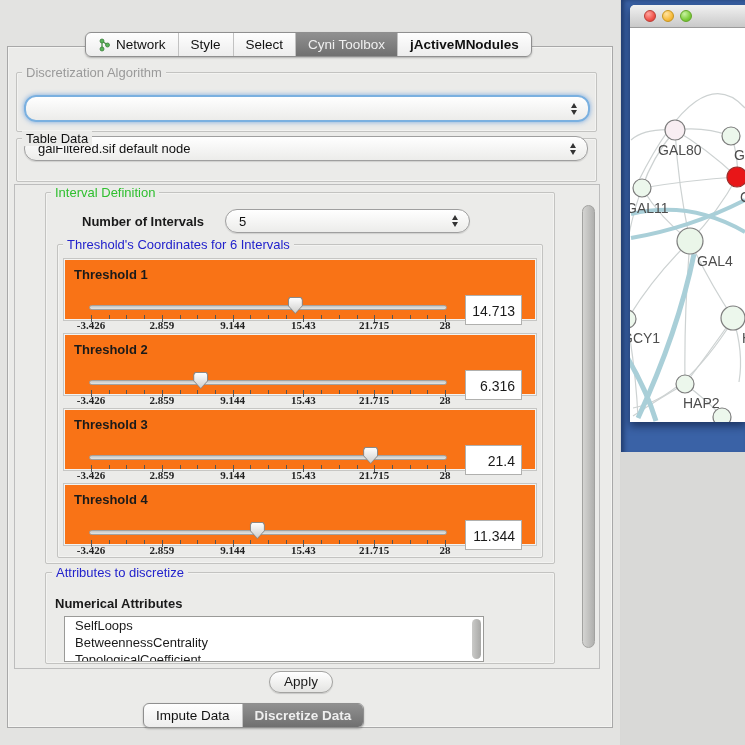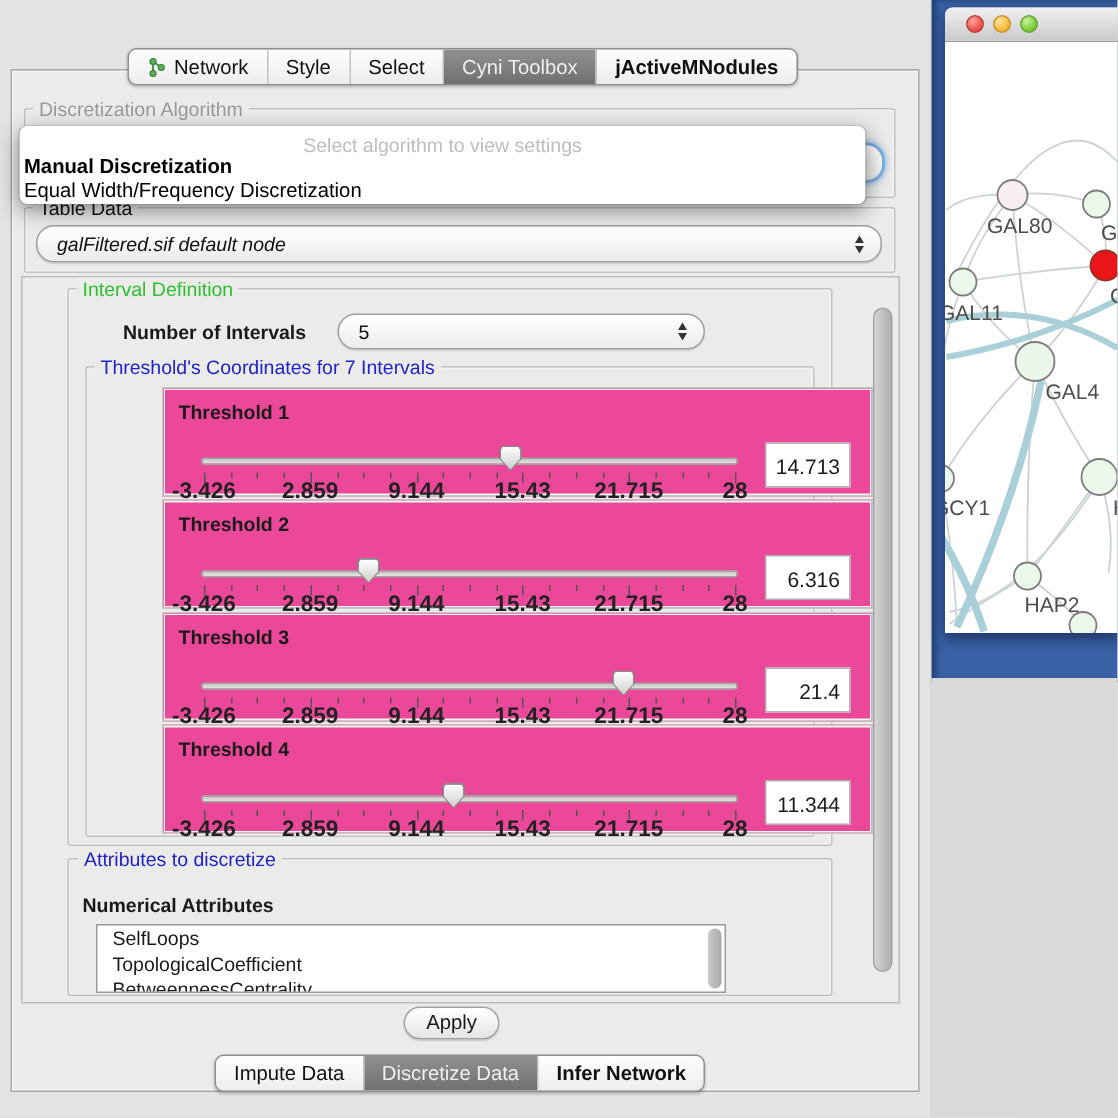--- a/index.html
+++ b/index.html
@@ -33,39 +33,39 @@
   .arr-up { width:0; height:0; border-left:3.5px solid transparent; border-right:3.5px solid transparent; border-bottom:5px solid #333; }
   .arr-dn { width:0; height:0; border-left:3.5px solid transparent; border-right:3.5px solid transparent; border-top:5px solid #333; }
   #algo-combo { left:24px; top:95px; width:566px; height:27px; border:2px solid #7ab0e0; box-shadow:0 0 5px rgba(90,150,220,.8); }
 
   #algo-popup { left:13px; top:84px; width:564px; height:52px; background:#fff; border-radius:5px; box-shadow:0 4px 14px rgba(0,0,0,.45), 0 0 1px rgba(0,0,0,.4); z-index:50; overflow:hidden; }
   #popup-placeholder { left:0; top:5px; width:100%; text-align:center; color:#bdbdbd; font-size:13px; }
   .popup-item { left:2px; width:560px; font-size:13.5px; color:#000; padding-left:1px; }
 
   #tabledata-group { left:16px; top:138px; width:581px; height:44px; }
   #tabledata-label { left:22px; top:131px; color:#111; }
-  #tabledata-combo { left:24px; top:150px; width:564px; height:25px;font-style:italic; }
+  #tabledata-combo { left:24px; top:136px; width:564px; height:25px; }
 
   #scrollpane { left:14px; top:184px; width:586px; height:485px; border:1px solid #bdbdbd; background:#ebebe9; }
   #main-scrollbar { left:582px; top:205px; width:13px; height:443px; border:1px solid #a2a2a0; border-radius:7px; background:linear-gradient(90deg,#d4d4d2,#b0b0ae); }
 
   #interval-group { left:45px; top:192px; width:510px; height:372px; }
   #interval-label { left:51px; top:185px; color:#2fbf2f; }
   #noi-label { left:82px; top:214px; font-weight:bold; }
   #noi-combo { left:225px; top:209px; width:245px; height:24px; }
   #thresh-group { left:57px; top:244px; width:486px; height:314px; }
   #thresh-label { left:63px; top:237px; color:#2222cc; }
 
-  .tbox { position:absolute; left:63px; width:474px; height:73px; border:1px solid #c6c6c4; background:#ec4899; box-shadow:inset 0 0 0 1px #f3f3f1;margin-left:45px; }
+  .tbox { position:absolute; left:63px; width:474px; height:63px; border:1px solid #c6c6c4; background:#f97316; box-shadow:inset 0 0 0 1px #f3f3f1; }
   .tbox .tlabel { position:absolute; left:10px; top:8px; font-weight:bold; font-size:13px; }
   .track { position:absolute; left:25px; top:46px; width:358px; height:5px; border:1px solid #a2a2a0; border-radius:3px; background:linear-gradient(#c6c6c4,#e4e4e2); }
   .thumb { position:absolute; width:15px; height:17px; top:38px; clip-path:polygon(10% 0,90% 0,100% 14%,100% 52%,50% 100%,0 52%,0 14%); background:#8a8a8a; filter:drop-shadow(0 1px 1px rgba(0,0,0,.3)); }
   .thumb::after { content:""; position:absolute; inset:1px; clip-path:polygon(10% 0,90% 0,100% 14%,100% 52%,50% 100%,0 52%,0 14%); background:linear-gradient(#fefefe,#cfcfcd); }
   .tick { position:absolute; width:1px; background:#555; top:56px; }
-  .ticklabel { position:absolute; top:60px; font-size:15px; font-weight:bold; color:#222; transform:translateX(-50%); white-space:nowrap; }
+  .ticklabel { position:absolute; top:60px; font-size:11px; font-weight:bold; color:#222; transform:translateX(-50%); white-space:nowrap;font-family:Liberation Serif, serif; }
   .valuebox { position:absolute; left:401px; top:36px; width:57px; height:30px; background:#fff; border:1px solid #b0b0ae; font-size:14px; text-align:right; padding:7px 6px 0 0; }
 
   #attr-group { left:45px; top:572px; width:510px; height:92px; overflow:hidden; }
   #attr-label { left:52px; top:565px; color:#2222cc; }
   #numattr-label { left:55px; top:596px; font-weight:bold; }
   #attr-list { left:64px; top:616px; width:420px; height:46px; background:#fff; border:1px solid #9a9a98; overflow:hidden; }
   .attr-item { padding:1px 0 1px 10px; font-size:13px; line-height:15px; white-space:nowrap; }
   #attr-scrollbar { position:absolute; right:2px; top:2px; width:9px; height:40px; border-radius:5px; background:linear-gradient(90deg,#cacac8,#a8a8a6); }
 
   #apply-btn { left:269px; top:671px; width:64px; height:22px; border:1px solid #a3a3a1; border-radius:11px; background:linear-gradient(#ffffff,#e4e4e2); text-align:center; line-height:20px; font-size:13.5px; box-shadow:0 1px 1px rgba(0,0,0,.15); }
@@ -116,27 +116,20 @@
   <div id="algo-group" class="abs groupbox"></div>
   <span id="algo-label" class="abs grouplabel">Discretization Algorithm</span>
   <div id="algo-combo" class="abs combo">
     <span class="val"></span>
     <span class="stepper">
         <span class="arr-up"></span>
         <span class="arr-dn"></span>
       </span>
   </div>
 
-  <div id="algo-popup" class="abs">
-    <div id="popup-placeholder" class="abs">Select algorithm to view settings</div>
-    <div id="popup-items">
-        <div class="popup-item abs" style="top: 19px; font-weight: bold;">Manual Discretization</div>
-        <div class="popup-item abs" style="top: 35px; font-weight: normal;">Equal Width/Frequency Discretization</div>
-      </div>
-  </div>
 
   <div id="tabledata-group" class="abs groupbox"></div>
   <span id="tabledata-label" class="abs grouplabel">Table Data</span>
   <div id="tabledata-combo" class="abs combo">
     <span class="val">galFiltered.sif default node</span>
     <span class="stepper">
         <span class="arr-up"></span>
         <span class="arr-dn"></span>
       </span>
   </div>
@@ -148,21 +141,21 @@
   <span id="interval-label" class="abs grouplabel">Interval Definition</span>
   <span id="noi-label" class="abs">Number of Intervals</span>
   <div id="noi-combo" class="abs combo">
     <span class="val">5</span>
     <span class="stepper">
         <span class="arr-up"></span>
         <span class="arr-dn"></span>
       </span>
   </div>
   <div id="thresh-group" class="abs groupbox"></div>
-  <span id="thresh-label" class="abs grouplabel">Threshold's Coordinates for 7 Intervals</span>
+  <span id="thresh-label" class="abs grouplabel">Threshold's Coordinates for 6 Intervals</span>
   <div id="thresh-boxes">
       <div class="tbox" style="top: 258px;">
         <div class="tlabel">Threshold 1</div>
         <div class="track"></div>
         <div class="thumb" style="left: 223.828px;"></div>
         <div class="tick" style="left: 27px; height: 7px;"></div>
         <div class="tick" style="left: 44.7px; height: 4px;"></div>
         <div class="tick" style="left: 62.4px; height: 4px;"></div>
         <div class="tick" style="left: 80.1px; height: 4px;"></div>
         <div class="tick" style="left: 97.8px; height: 7px;"></div>
@@ -290,37 +283,34 @@
         <div class="valuebox">11.344</div>
       </div>
     </div>
 
   <div id="attr-group" class="abs groupbox"></div>
   <span id="attr-label" class="abs grouplabel">Attributes to discretize</span>
   <span id="numattr-label" class="abs">Numerical Attributes</span>
   <div id="attr-list" class="abs">
     <div id="attr-items">
         <div class="attr-item">SelfLoops</div>
+        <div class="attr-item">BetweennessCentrality</div>
         <div class="attr-item">TopologicalCoefficient</div>
-        <div class="attr-item">BetweennessCentrality</div>
       </div>
     <div id="attr-scrollbar"></div>
   </div>
 
   <div id="apply-btn" class="abs">Apply</div>
 
   <div id="bottom-tabs" class="abs tabgroup">
       <div class="tab">
         <span>Impute Data</span>
       </div>
       <div class="tab selected">
         <span>Discretize Data</span>
-      </div>
-      <div class="tab">
-        <span>Infer Network</span>
       </div>
     </div>
 </div>
 
 <div id="desktop-blue" class="abs"></div>
 
 <div id="net-window" class="abs">
   <div id="net-titlebar" class="abs">
     <span class="tl" id="tl-close"></span>
     <span class="tl" id="tl-min"></span>

